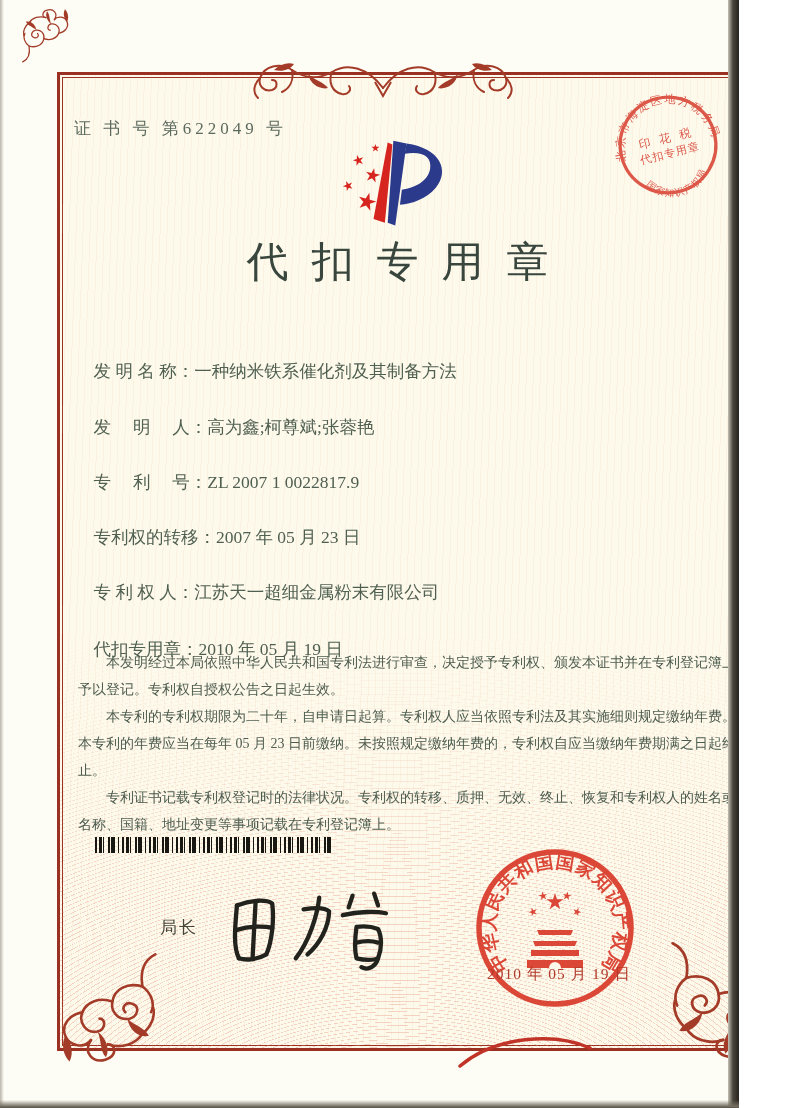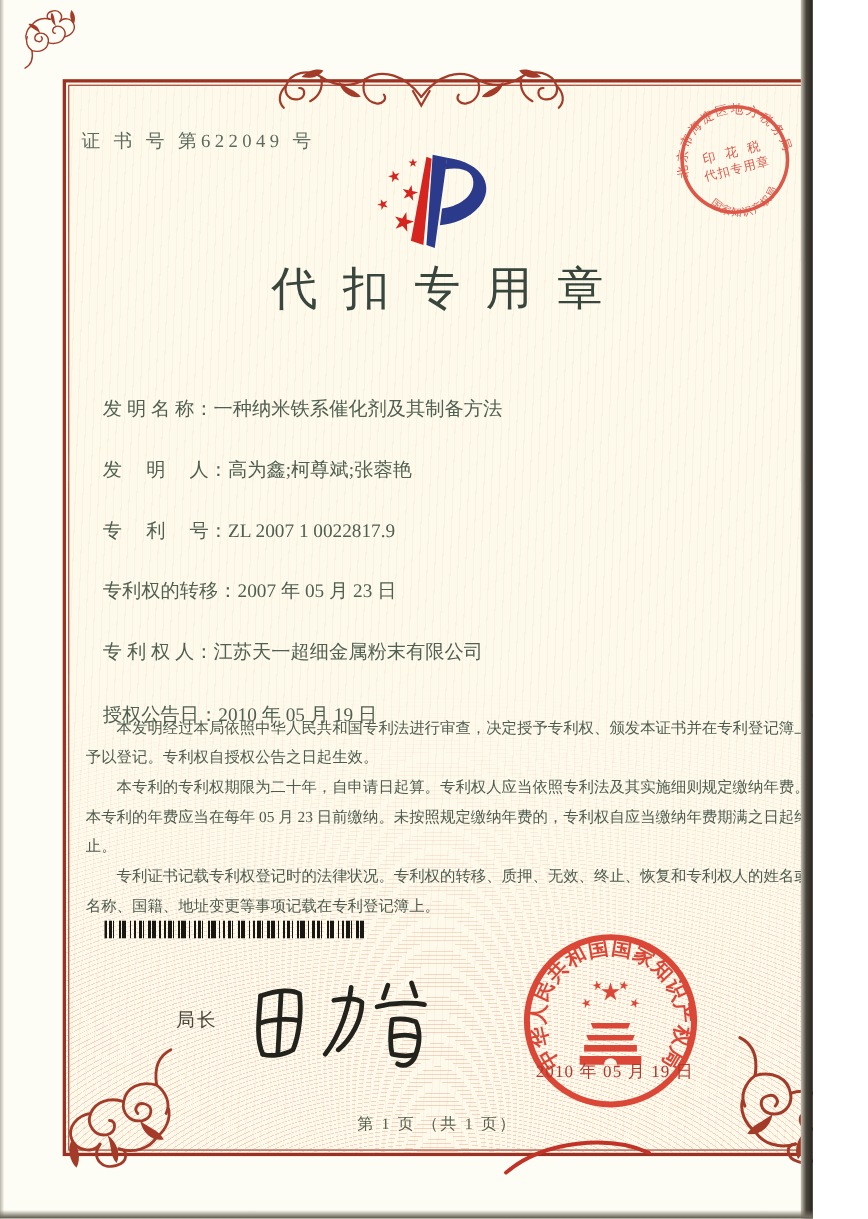--- a/index.html
+++ b/index.html
@@ -163,21 +163,21 @@
   <div class="layer field-row" style="top:449px">
     <span class="field-label">专　 利 　号：</span><span class="field-value">ZL 2007 1 0022817.9</span>
   </div>
   <div class="layer field-row" style="top:504px">
     <span class="field-label">专利权的转移：</span><span class="field-value">2007 年 05 月 23 日</span>
   </div>
   <div class="layer field-row" style="top:559px">
     <span class="field-label">专 利 权 人：</span><span class="field-value">江苏天一超细金属粉末有限公司</span>
   </div>
   <div class="layer field-row" style="top:616px">
-    <span class="field-label">授权公告日：</span><span class="field-value">2010 年 05 月 19 日</span>
+    <span class="field-label">代扣专用章：</span><span class="field-value">2010 年 05 月 19 日</span>
   </div>
 
   <div class="layer paras">
     <p>本发明经过本局依照中华人民共和国专利法进行审查，决定授予专利权、颁发本证书并在专利登记簿上予以登记。专利权自授权公告之日起生效。</p>
     <p>本专利的专利权期限为二十年，自申请日起算。专利权人应当依照专利法及其实施细则规定缴纳年费。本专利的年费应当在每年 05 月 23 日前缴纳。未按照规定缴纳年费的，专利权自应当缴纳年费期满之日起终止。</p>
     <p>专利证书记载专利权登记时的法律状况。专利权的转移、质押、无效、终止、恢复和专利权人的姓名或名称、国籍、地址变更等事项记载在专利登记簿上。</p>
   </div>
 
   <div class="layer barcode"></div>
 
@@ -216,18 +216,17 @@
       <use href="#star" transform="translate(104,66) scale(4.5) rotate(20)"></use>
       <path d="M64 84 L100 84 L98 89 L66 89 Z"></path>
       <path d="M60 95 L104 95 L102 100 L62 100 Z"></path>
       <rect x="58" y="104" width="48" height="6"></rect>
       <path d="M54 114 H110 V122 H54 Z"></path>
     </g>
     <path d="M76 122 a6 6 0 0 1 12 0 z" fill="#fdf8ea"></path>
   </svg>
   <div class="layer seal-date">2010 年 05 月 19 日</div>
 
-  <div class="layer footer">第 1 页 （共 1 页）</div>
 
   <div class="edge-left"></div>
   <div class="edge-right"></div>
   <div class="edge-bottom"></div>
 </div>
 
 </body></html>

